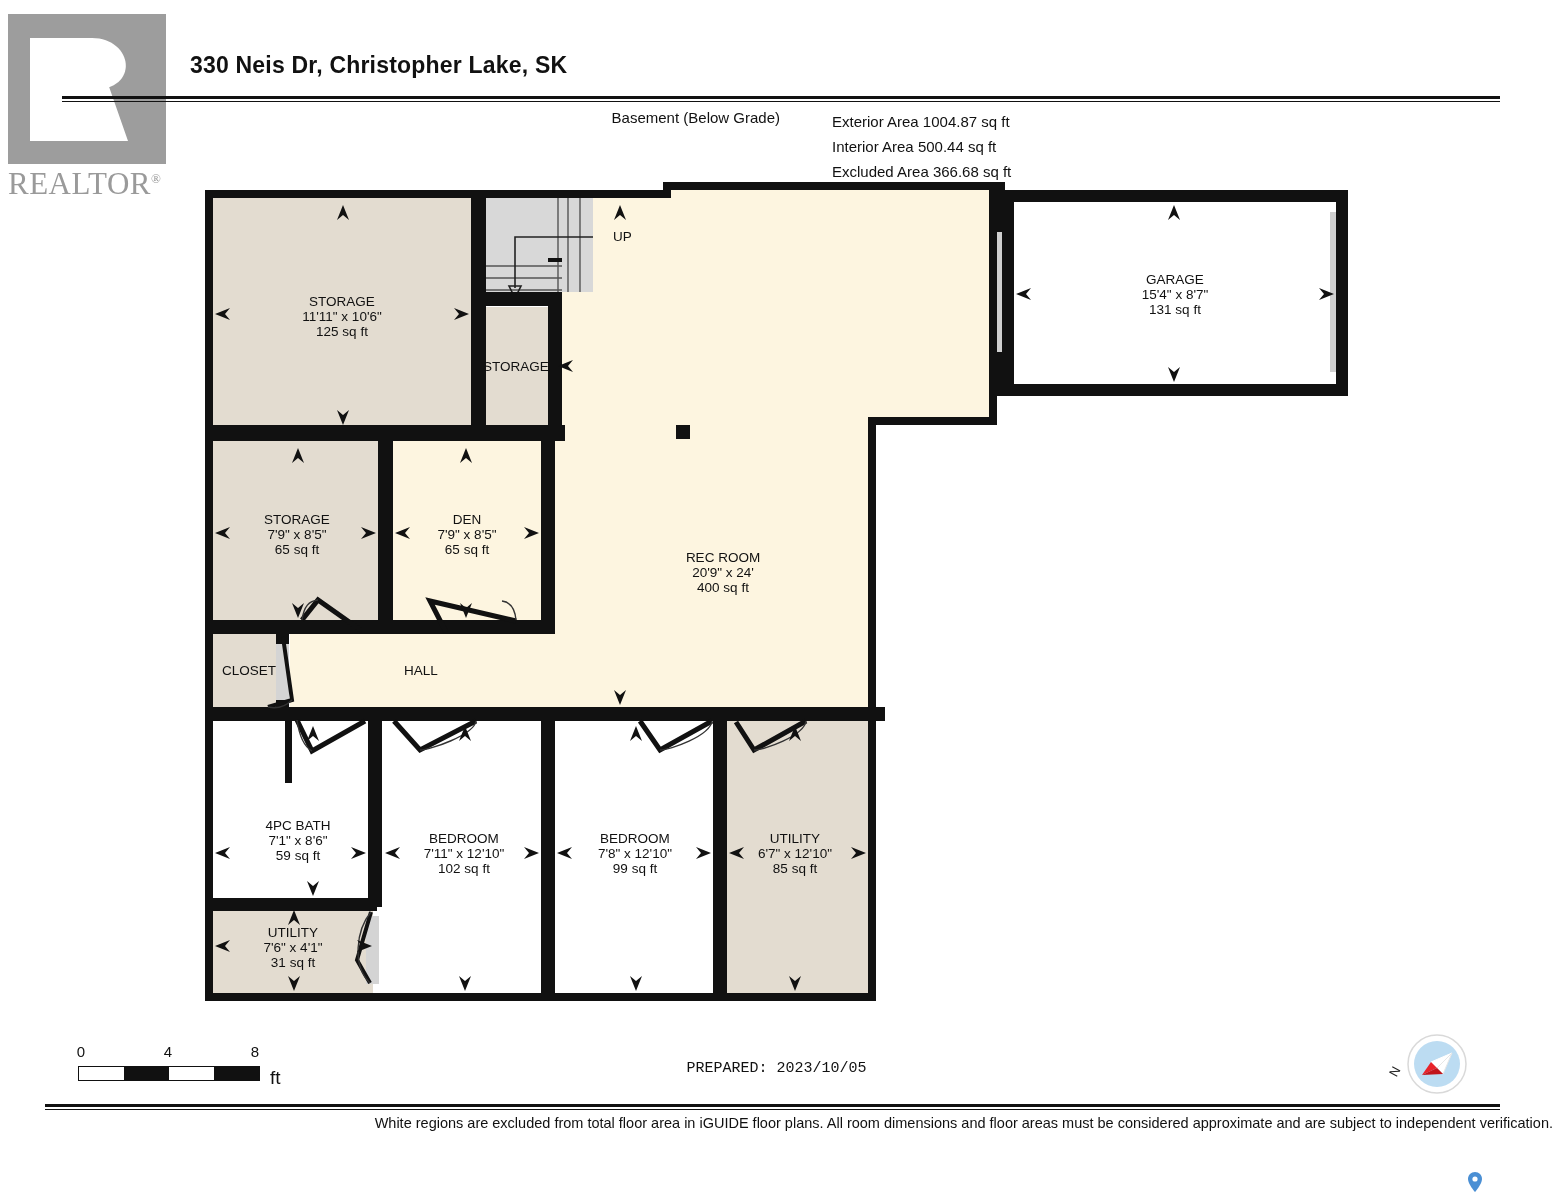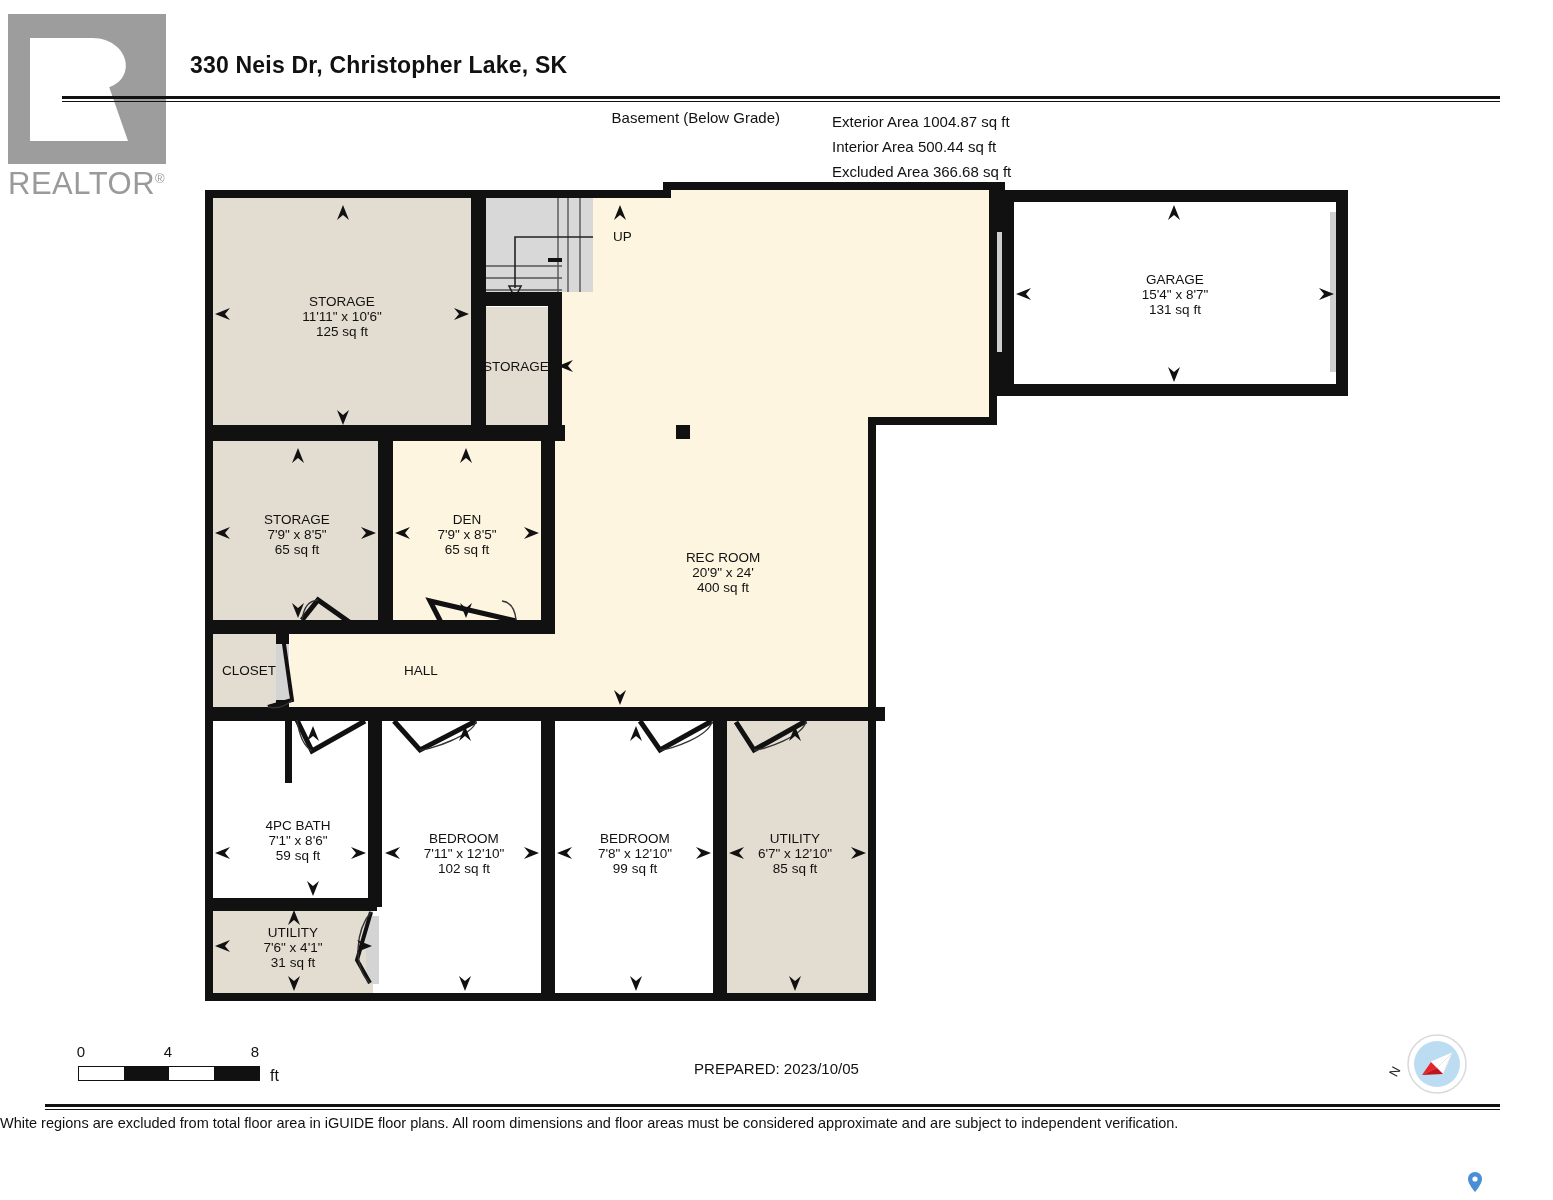--- a/index.html
+++ b/index.html
@@ -4,21 +4,21 @@
 <style>
   html,body{margin:0;padding:0;background:#ffffff;}
   body{
     width:1553px;height:1200px;position:relative;overflow:hidden;
     font-family:"Liberation Sans", sans-serif;
     color:#111;
   }
   
   #realtor-logo{position:absolute;left:8px;top:14px;width:180px;height:185px;}
   #realtor-mark{position:absolute;left:0;top:0;width:158px;height:150px;background:#9d9d9d;}
-  #realtor-word{position:absolute;left:0;top:152px;font-size:31px;letter-spacing:.5px;color:#9a9a9a;font-family:Liberation Sans, sans-serif;font-weight:400;}
+  #realtor-word{position:absolute;left:0;top:152px;font-size:31px;letter-spacing:.5px;color:#9a9a9a;font-family:Liberation Serif, serif;font-weight:400;}
   #realtor-word sup{font-size:13px;vertical-align:super;}
 
   
   #header-title{position:absolute;left:190px;top:52px;width:1290px;text-align:left;
     font-size:23px;font-weight:bold;letter-spacing:.2px;}
   #header-rule{position:absolute;left:62px;top:96px;width:1438px;height:3px;background:#111;}
   #header-rule2{position:absolute;left:62px;top:101px;width:1438px;height:1px;background:#111;}
 
   #level-label{position:absolute;left:500px;top:109px;width:280px;text-align:right;
     font-size:15px;font-weight:normal;}
@@ -26,30 +26,30 @@
 
   
   #plan{position:absolute;left:0;top:0;width:1553px;height:1200px;}
 
   
   #scalebar-wrap{position:absolute;left:78px;top:1043px;width:210px;}
   .scale-nums{position:relative;height:20px;font-size:15px;}
   .scale-nums span{position:absolute;top:0;transform:translateX(-50%);}
   #scale-bar{position:relative;margin-top:3px;width:180px;height:13px;border:1px solid #111;display:flex;}
   #scale-bar div{height:100%;}
-  #scale-unit{position:absolute;left:192px;top:24px;font-size:16px;}
-
-  #prepared{position:absolute;left:0;top:1060px;width:1553px;text-align:center;font-size:15px;}
+  #scale-unit{position:absolute;left:192px;top:24px;font-size:19px;}
+
+  #prepared{position:absolute;left:0;top:1060px;width:1553px;text-align:center;font-size:15px;font-family:Liberation Mono, monospace;}
 
   #compass{position:absolute;left:1405px;top:1032px;width:64px;height:64px;}
   #compass-n{position:absolute;left:1390px;top:1064px;font-size:13px;transform:rotate(-62deg);color:#222;}
 
   #footer-rule{position:absolute;left:45px;top:1104px;width:1455px;height:3px;background:#111;}
   #footer-rule2{position:absolute;left:45px;top:1109px;width:1455px;height:1px;background:#111;}
-  #disclaimer{position:absolute;left:0;top:1115px;width:1553px;text-align:left;font-size:14.5px;}
+  #disclaimer{position:absolute;left:0;top:1115px;width:1553px;text-align:right;font-size:14.5px;}
 
   #pin-icon{position:absolute;left:1468px;top:1172px;width:14px;height:20px;}
 </style>
 </head>
 <body>
 
 <div id="realtor-logo">
   <div id="realtor-mark">
     <svg width="158" height="150" viewBox="0 0 158 150">
       <rect x="0" y="0" width="158" height="150" fill="#9d9d9d"></rect>

